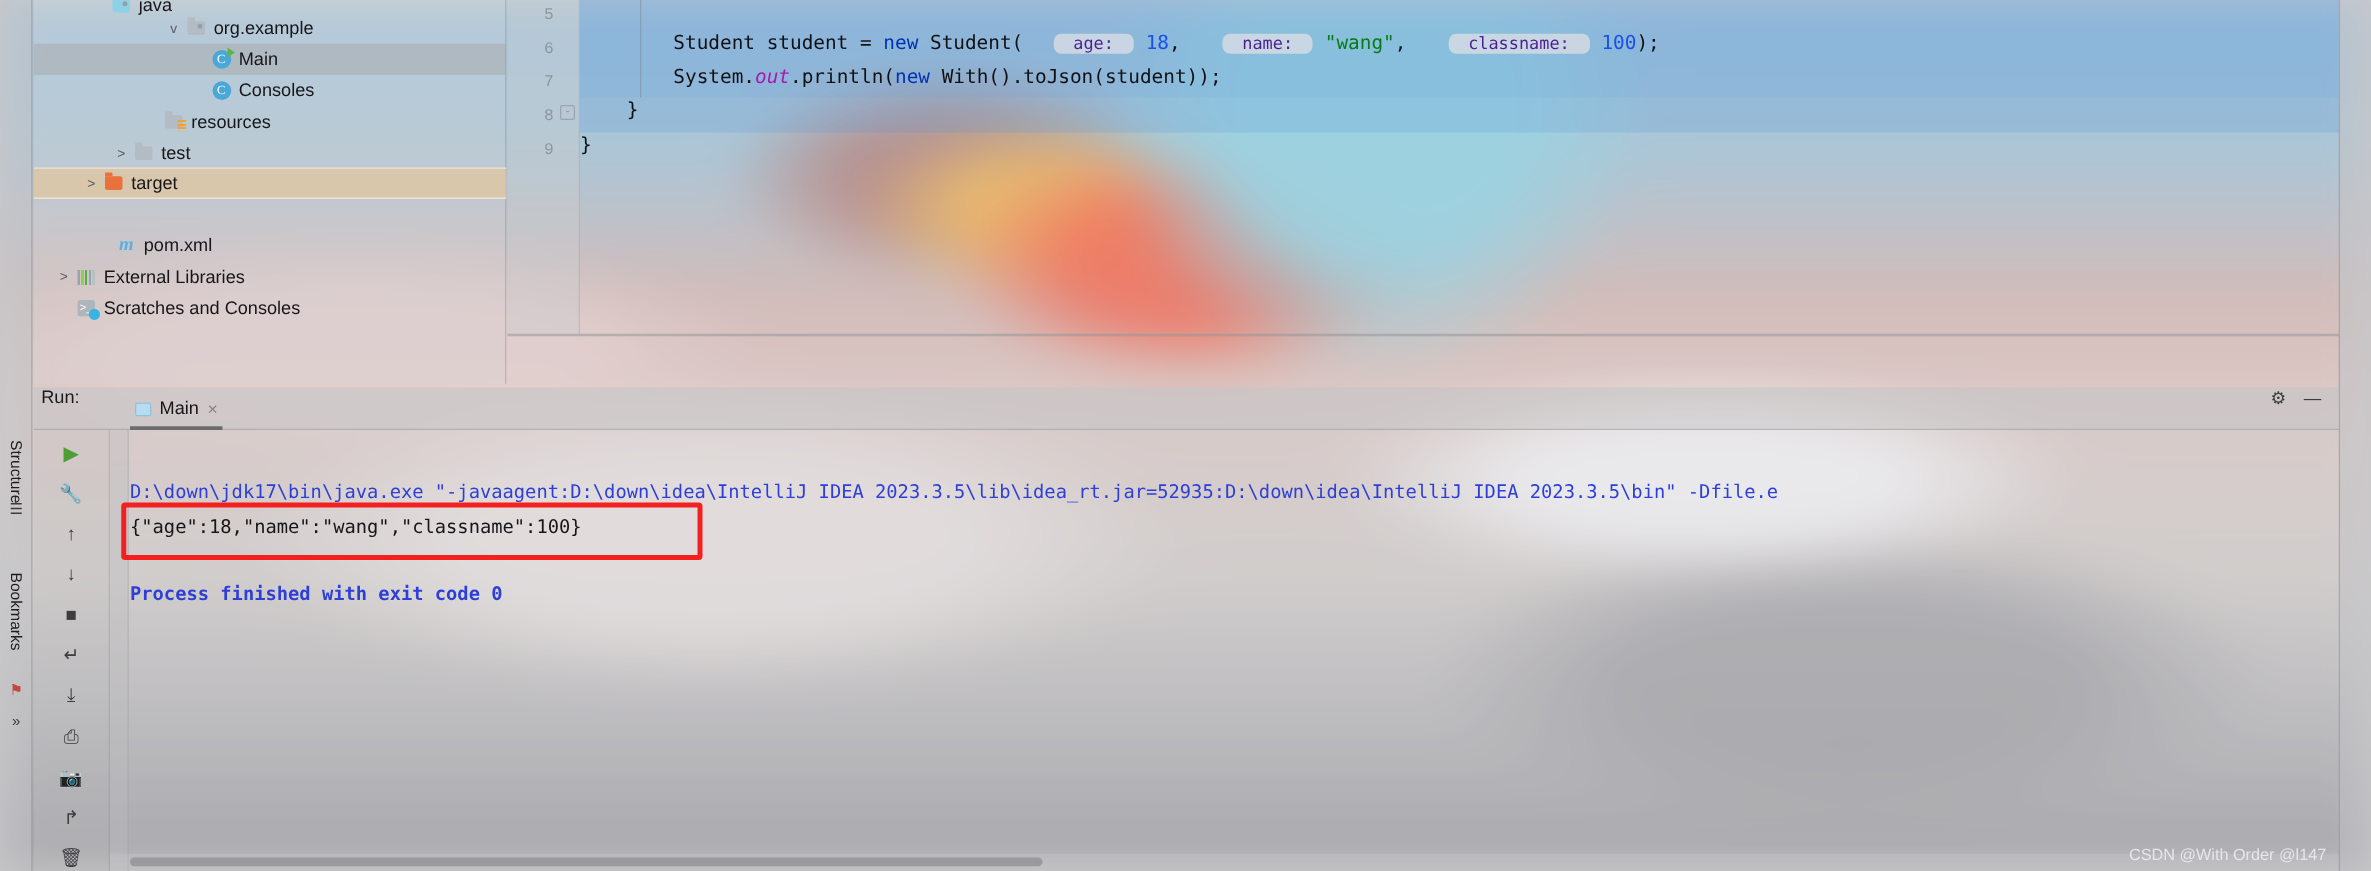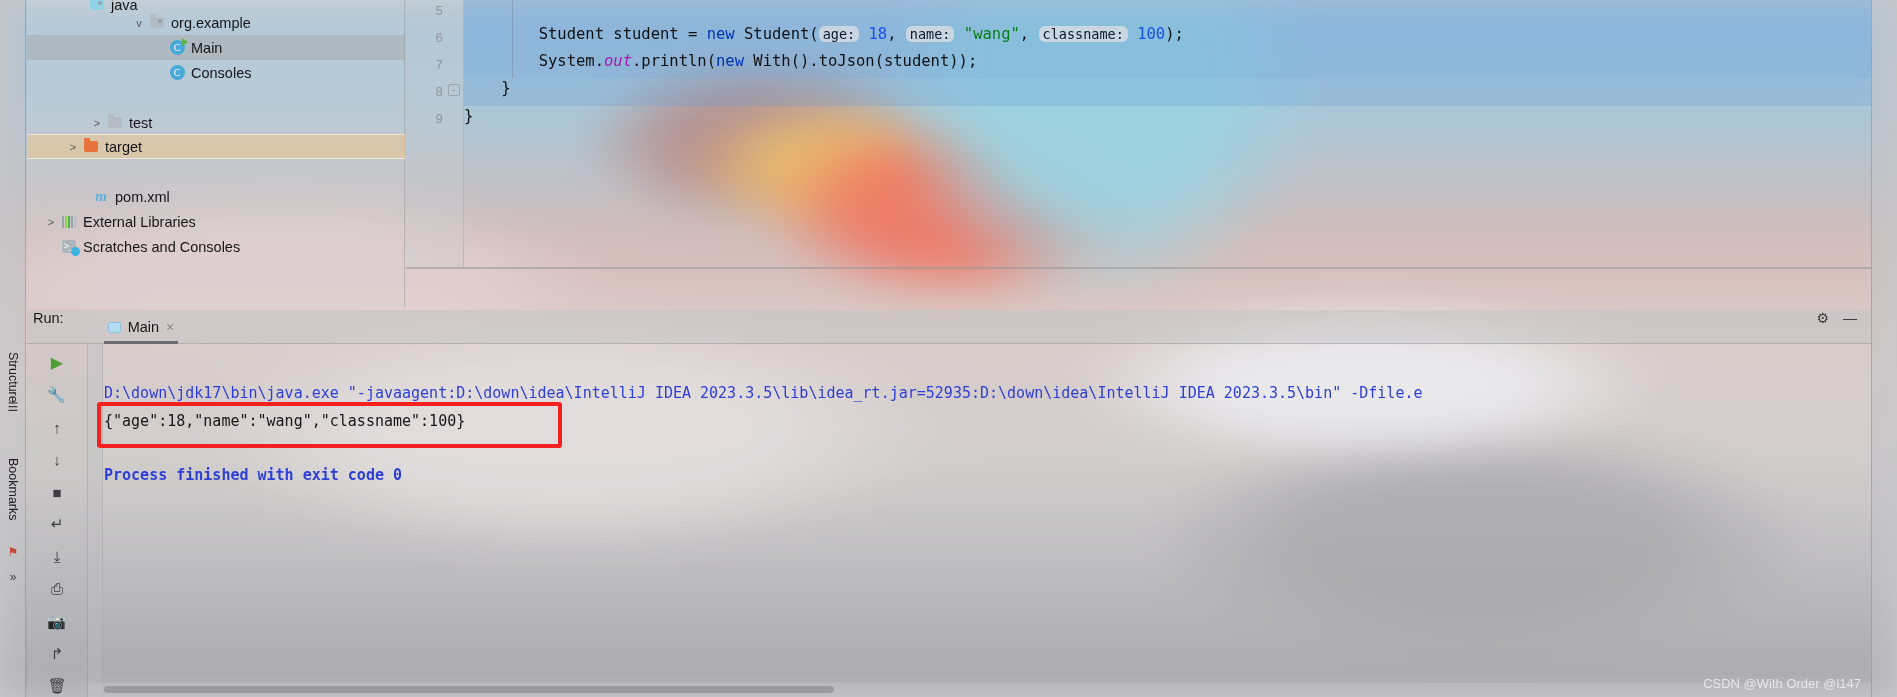--- a/index.html
+++ b/index.html
@@ -124,21 +124,21 @@
   .codeline { position:absolute; left: 0; white-space: pre; }
   .sel-band { position:absolute; left:0; width:1407px; background: rgba(90,150,215,0.30); }
   .indent-guide { position:absolute; width:1px; background: rgba(120,130,150,0.45); }
   .kw  { color:#0033b3; }
   .str { color:#067d17; }
   .num { color:#1750eb; }
   .fld { color:#a21caf; font-style: italic; }
   .plain { color: #111114; }
   .hintchip {
     display:inline-block; background: rgba(225,225,228,0.72);
-    border-radius: 6px; padding: 0 4px; color: #0f172a; font-size: 13.5px;
+    border-radius: 6px; padding: 0 16px; color: #4c1d95; font-size: 13.5px; margin-left: 24px;
   }
   #editor-hsep {
     position:absolute; left:406px; top:267px; width:1465px; height:2px;
     background: rgba(150,150,153,0.55);
   }
 
   
   #run-window {
     position: absolute; left: 0; top: 310px; width: 1871px; height: 387px;
   }
@@ -263,20 +263,27 @@
     </div>
 
     <div class="tree-row" style="top:60px;">
       <span style="width:140px;flex:0 0 140px;"></span>
       <span class="tico">
           <span class="ic-class">C</span>
         </span>
       <span class="tlabel">Consoles</span>
     </div>
 
+    <div class="tree-row" style="top:85px;">
+      <span style="width:102px;flex:0 0 102px;"></span>
+      <span class="tico">
+          <span class="ic-folder res"></span>
+        </span>
+      <span class="tlabel">resources</span>
+    </div>
 
     <div class="tree-row" style="top:110px;">
       <span style="width:62px;flex:0 0 62px;"></span>
       <span class="chev">&gt;</span>
       <span class="tico">
           <span class="ic-folder"></span>
         </span>
       <span class="tlabel">test</span>
     </div>
 

